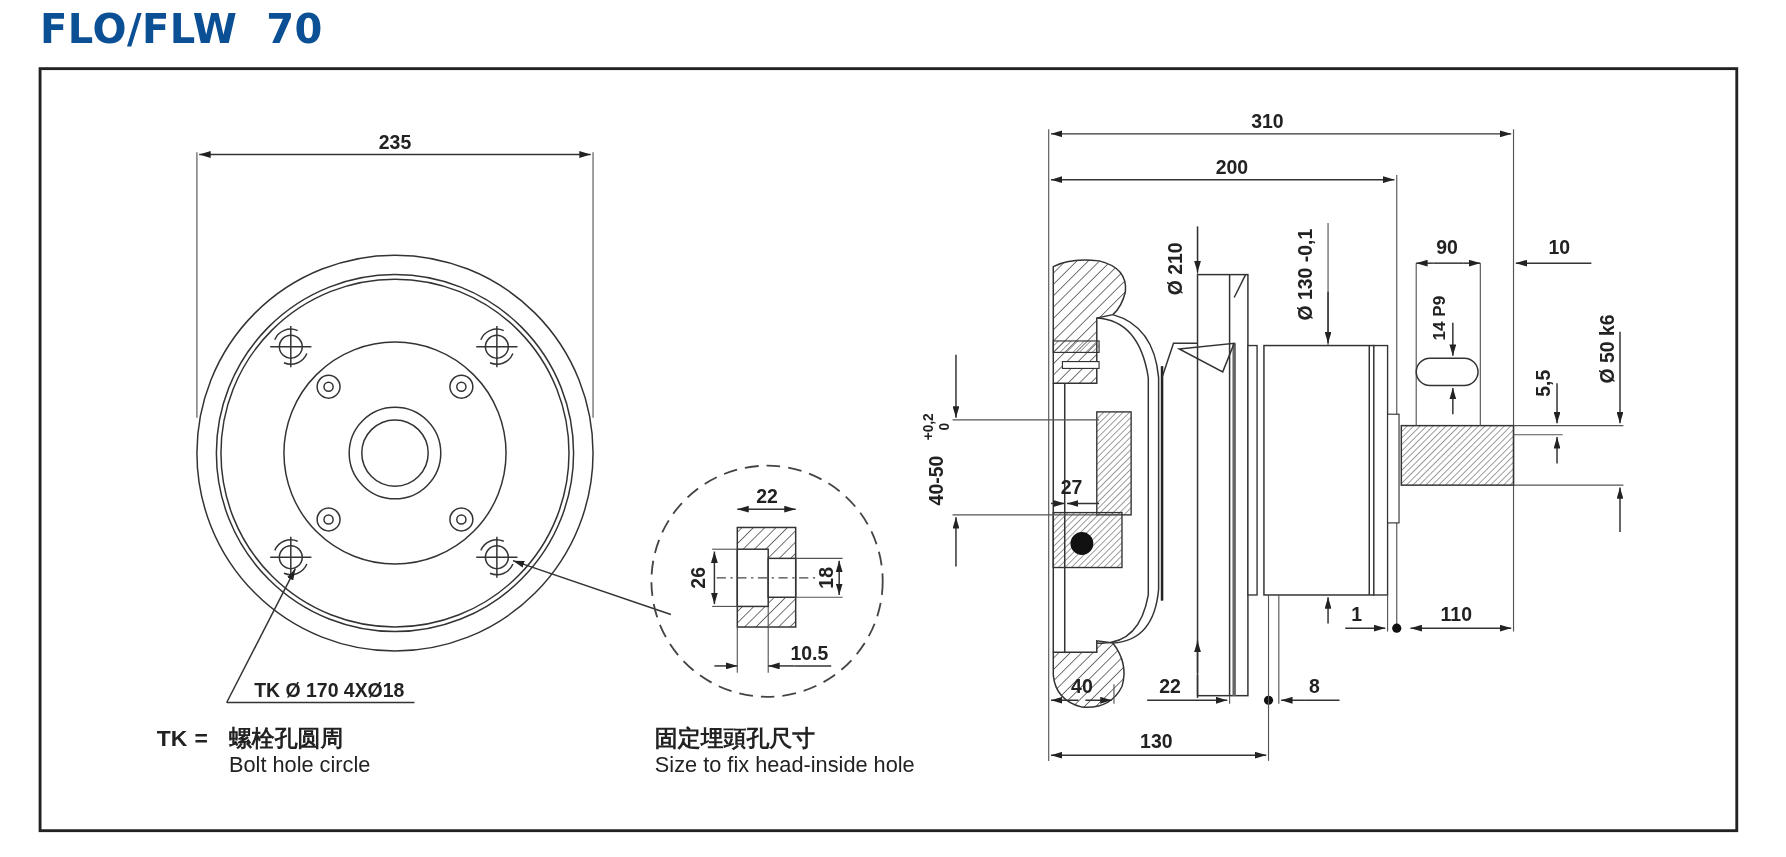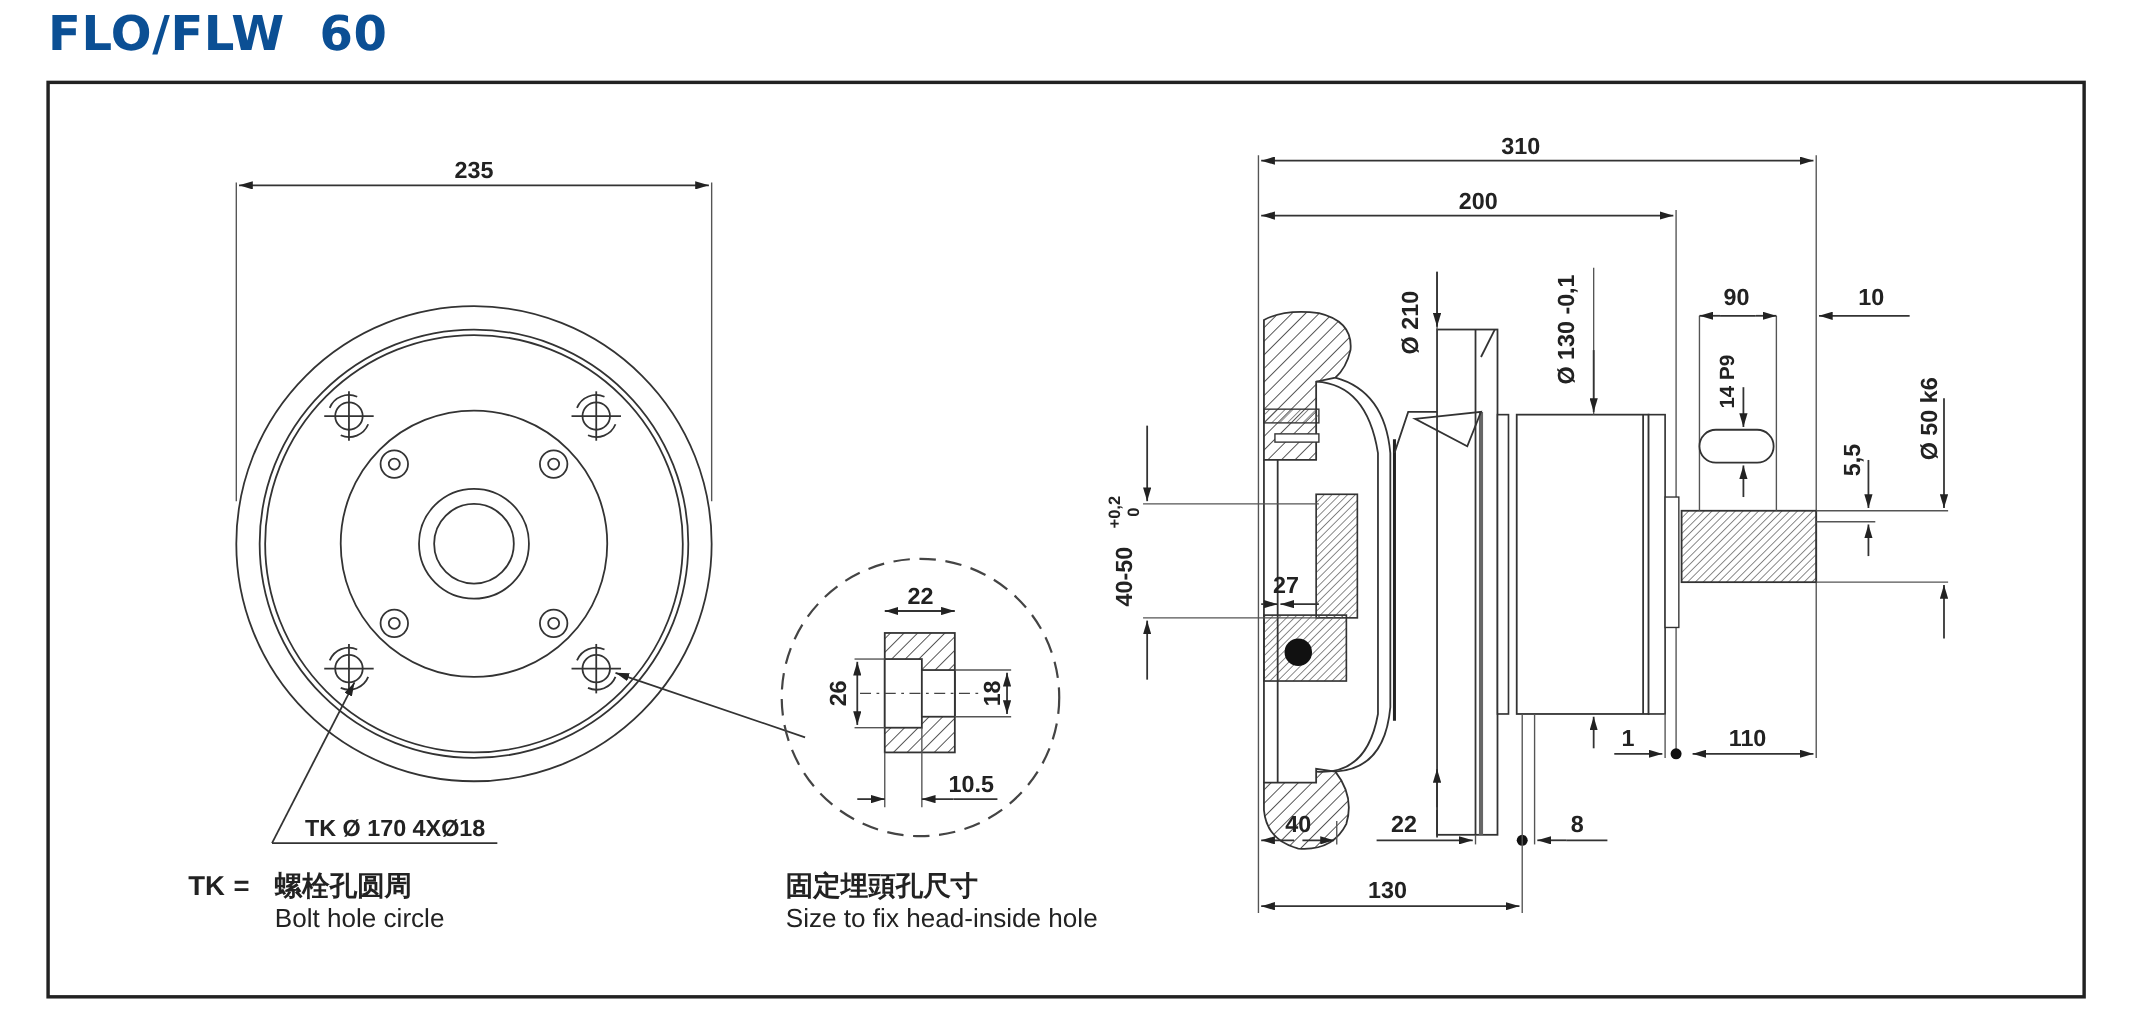--- a/index.html
+++ b/index.html
@@ -10,21 +10,21 @@
   .dim { font-size:17px; font-weight:bold; }
   .note { font-size:19px; }
   .noteb { font-size:20px; font-weight:bold; }
   .ln { stroke:#333; stroke-width:1.3; fill:none; }
   .thin { stroke:#555; stroke-width:1; fill:none; }
   .thick { stroke:#222; stroke-width:2.2; fill:none; }
 </style>
 </head>
 <body>
 
-<div id="title">FLO/FLW  60</div>
+<div id="title">FLO/FLW  70</div>
 
 <svg id="drawing" viewBox="0 0 1560 749" preserveAspectRatio="none" xmlns="http://www.w3.org/2000/svg">
   <defs>
     <marker id="arr" viewBox="0 0 10 6" refX="10" refY="3" markerWidth="10" markerHeight="6" orient="auto-start-reverse" markerUnits="userSpaceOnUse">
       <path d="M0,0 L10,3 L0,6 z" fill="#222"></path>
     </marker>
     <pattern id="hatch" patternUnits="userSpaceOnUse" width="7" height="7" patternTransform="rotate(45)">
       <line x1="0" y1="0" x2="0" y2="7" stroke="#444" stroke-width="1.3"></line>
     </pattern>
     <pattern id="hatchf" patternUnits="userSpaceOnUse" width="4" height="4" patternTransform="rotate(45)">

